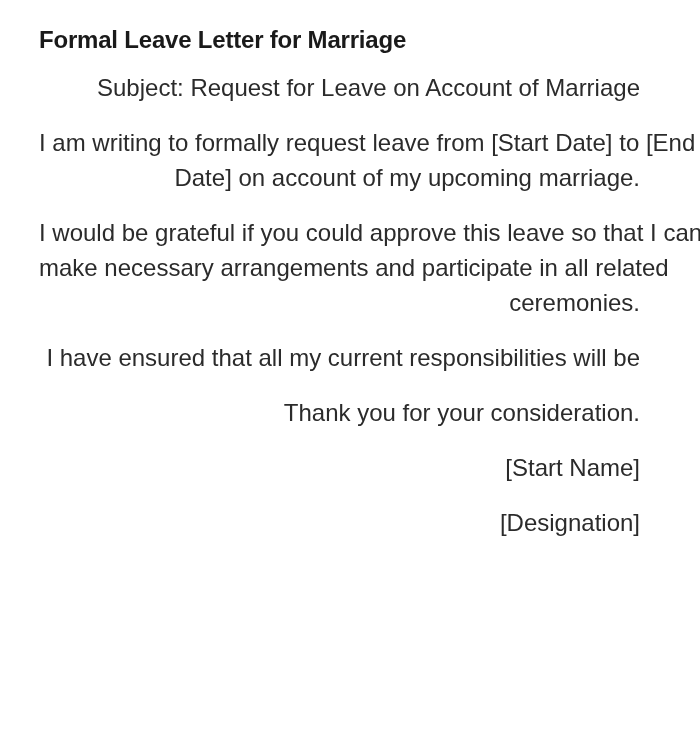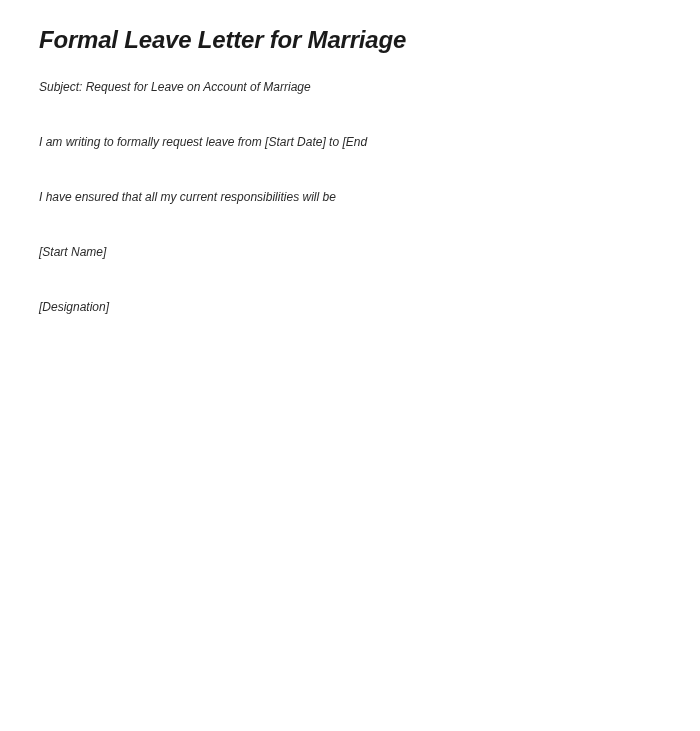--- a/index.html
+++ b/index.html
@@ -9,60 +9,67 @@
   }
   body {
     width: 700px;
     height: 731px;
     overflow: hidden;
     font-family: "Liberation Sans", "DejaVu Sans", sans-serif;
     -webkit-font-smoothing: antialiased;
   }
   .letter {
     padding: 23px 60px 0 39px;
-    font-style: italic;
   }
   .letter h2.title {
     margin: 0 0 13px 0;
     font-size: 24px;
     line-height: 34px;
     font-weight: 700;
     color: #1a1a1a;
     letter-spacing: -0.2px;
   }
   .para {
     margin: 0 0 20px 0;
-    font-size: 12px;
+    font-size: 24px;
     line-height: 35px;
     font-weight: 400;
     color: #2b2b2b;
+    text-align: right;
   }
   .line {
     display: block;
     white-space: nowrap;
   }
 </style>
 </head>
 <body>
 
 <article class="letter">
 
   <h2 class="title">Formal Leave Letter for Marriage</h2>
 
   <p class="para">Subject: Request for Leave on Account of Marriage</p>
 
 
   <p class="para">
     <span class="line">I am writing to formally request leave from [Start Date] to [End</span>
+    <span class="line">Date] on account of my upcoming marriage.</span>
   </p>
 
+  <p class="para">
+    <span class="line">I would be grateful if you could approve this leave so that I can</span>
+    <span class="line">make necessary arrangements and participate in all related</span>
+    <span class="line">ceremonies.</span>
+  </p>
 
   <p class="para">
     <span class="line">I have ensured that all my current responsibilities will be</span>
   </p>
 
+  <p class="para">Thank you for your consideration.</p>
 
 
   <p class="para">[Start Name]</p>
 
   <p class="para">[Designation]</p>
 
 </article>
 
 </body></html>

